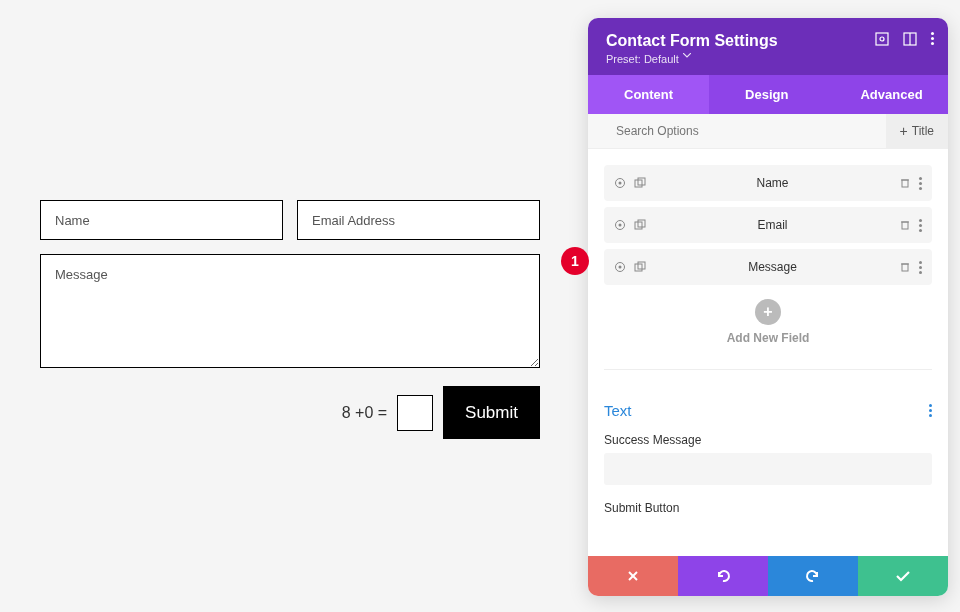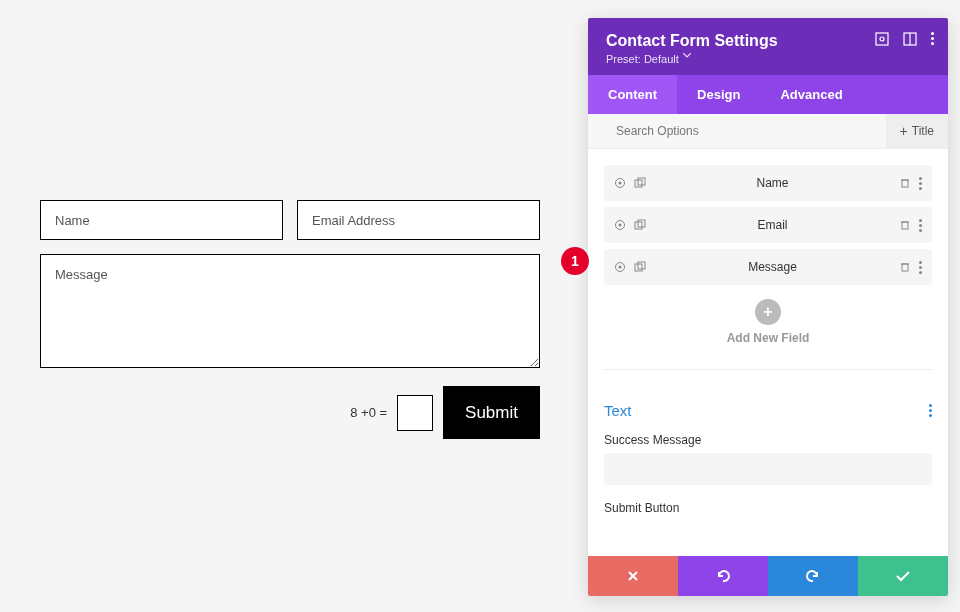--- a/index.html
+++ b/index.html
@@ -6,33 +6,33 @@
 body { width: 960px; height: 612px; background: #f5f5f5; overflow: hidden; position: relative; }
 
 .canvas { position: absolute; left: 0; top: 0; width: 580px; height: 612px; padding: 40px; }
 .form-wrapper { margin-top: 160px; }
 .form-row { display: flex; gap: 14px; margin-bottom: 14px; }
 .text-input { flex: 1; height: 40px; border: 1px solid #000; background: #fff; padding: 0 14px; font-size: 13px; color: #333; }
 .text-input::placeholder { color: #555; }
 .textarea-input { width: 100%; height: 114px; border: 1px solid #000; background: #fff; padding: 12px 14px; font-size: 13px; color: #333; resize: vertical; }
 .textarea-input::placeholder { color: #555; }
 .submit-row { display: flex; justify-content: flex-end; align-items: center; gap: 10px; margin-top: 14px; }
-.captcha-label { font-size: 13px; color: #333; }
+.captcha-label { font-size: 16px; color: #333; }
 .captcha-box { width: 36px; height: 36px; border: 1px solid #000; background: #fff; text-align: center; }
 .submit-btn { background: #000; color: #fff; border: none; height: 53px; padding: 0 22px; font-size: 17px; cursor: pointer; }
 
-.panel { position: absolute; right: 12px; top: 18px; width: 360px; height: 578px; background: #fff; box-shadow: 0 4px 20px rgba(0,0,0,0.15); border-radius: 2px; overflow: hidden; display: flex; flex-direction: column; }
+.panel { position: absolute; right: 12px; top: 18px; width: 360px; height: 578px; background: #fff; box-shadow: 0 4px 20px rgba(0,0,0,0.15); border-radius: 10px; overflow: hidden; display: flex; flex-direction: column; }
 .panel-header { background: #6c2eb9; color: #fff; padding: 14px 18px 10px; position: relative; }
 .panel-title { font-size: 16px; font-weight: 600; }
 .panel-preset { font-size: 11px; opacity: 0.85; margin-top: 3px; display: flex; align-items: flex-start; gap: 4px; }
 .panel-header-icons { position: absolute; right: 14px; top: 14px; display: flex; gap: 14px; }
 .panel-header-icons svg, .panel-header-icons .dots { cursor: pointer; }
 
 .panel-tabs { background: #8e44e8; display: flex; }
-.panel-tab { flex: 0 0 auto; padding: 12px 20px; font-size: 13px; color: #fff; cursor: pointer; font-weight: 600; }
+.panel-tab { flex: 0 0 auto; padding: 12px 36px; font-size: 13px; color: #fff; cursor: pointer; font-weight: 600; }
 .panel-tab:first-child { background: #a055f5; }
 
 .panel-body { flex: 1; overflow-y: auto; background: #fff; }
 .search-bar { display: flex; background: #f7f7f7; border-bottom: 1px solid #eee; }
 .search-input { flex: 1; border: none; background: transparent; padding: 10px 16px; font-size: 12px; color: #000000; outline: none; margin-left: 12px; }
 .filter-btn { padding: 10px 14px; font-size: 12px; color: #555; background: #eee; border: none; cursor: pointer; display: flex; align-items: center; gap: 4px; }
 
 .fields-list { padding: 16px 16px 8px; }
 .field-row { background: #f5f5f5; border-radius: 4px; height: 36px; display: flex; align-items: center; padding: 0 10px; margin-bottom: 6px; position: relative; }
 .field-icons-left { display: flex; gap: 8px; color: #888; }

